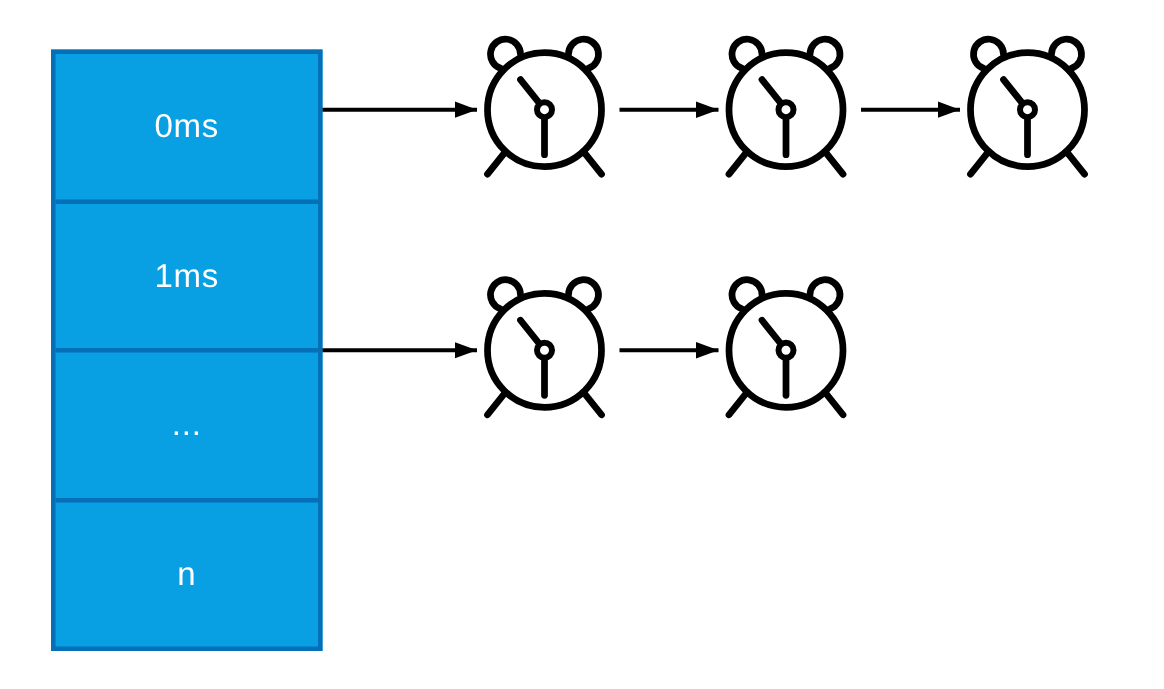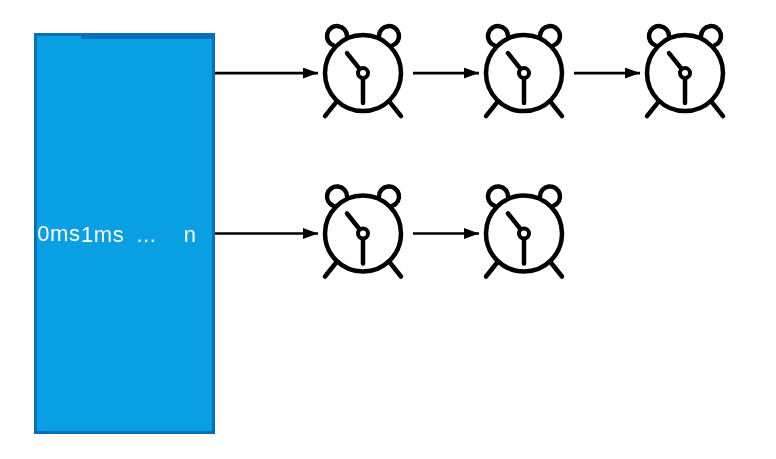--- a/index.html
+++ b/index.html
@@ -10,21 +10,21 @@
     --bg:#FFFFFF;
   }
   html,body{margin:0;padding:0;background:var(--bg);}
   .stage{
     position:relative;width:776px;height:459px;background:var(--bg);
     overflow:hidden;font-family:"Liberation Sans",sans-serif;
   }
   .slot-table{
     position:absolute;left:34px;top:33px;width:181px;height:401px;
     box-sizing:border-box;border:3px solid var(--slot-border);
-    background:var(--slot-fill);display:flex;flex-direction:row;
+    background:var(--slot-fill);display:flex;flex-direction:column;
   }
   .slot-cell{
     flex:1;display:flex;align-items:center;justify-content:center;
     color:var(--slot-text);font-size:22px;letter-spacing:0.5px;
   }
   .slot-cell + .slot-cell{border-top:3px solid var(--slot-border);align-items:center;}
   #overlay{position:absolute;left:0;top:0;width:776px;height:459px;}
   .connector{stroke:var(--connector);stroke-width:2.7;fill:none;}
   .clock-stroke{stroke:var(--connector);stroke-width:4.5;fill:none;stroke-linecap:round;}
   .clock-dot{stroke:var(--connector);stroke-width:4;fill:#FFFFFF;}

